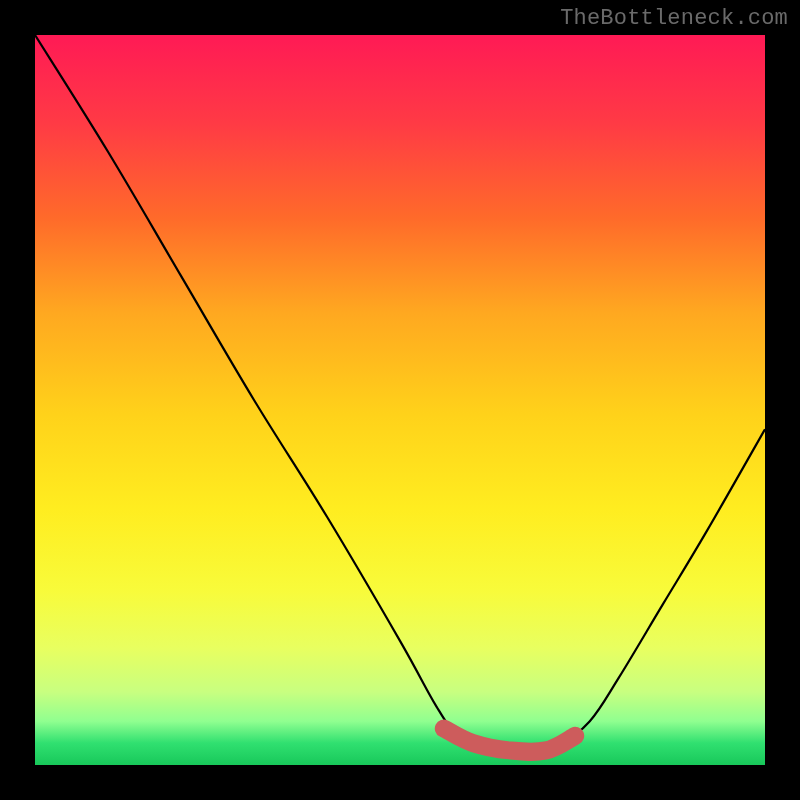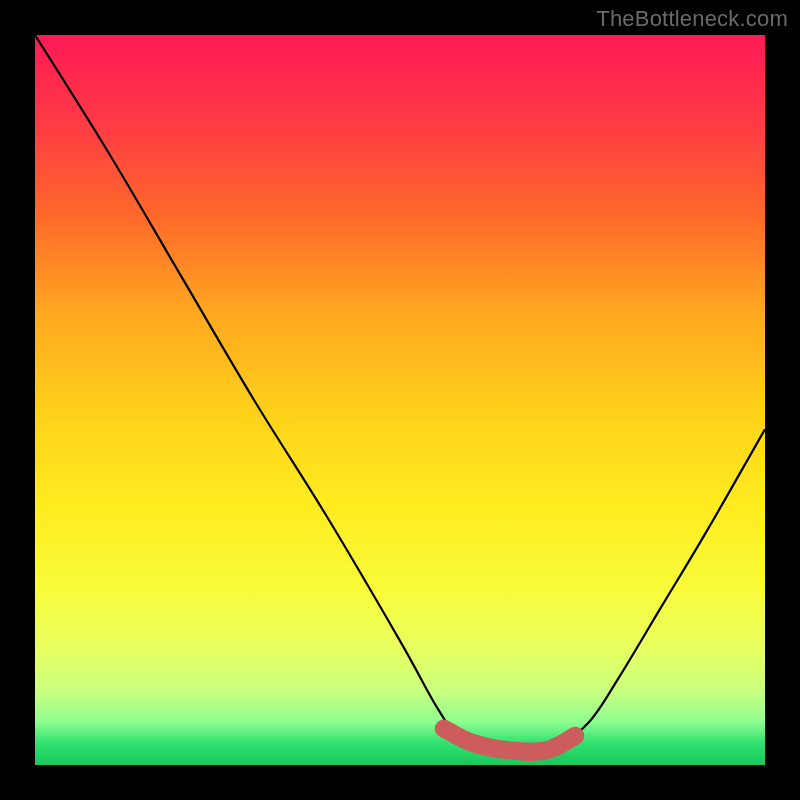--- a/index.html
+++ b/index.html
@@ -11,20 +11,21 @@
     overflow: hidden;
     font-family: Arial, Helvetica, sans-serif;
   }
   .frame {
     position: absolute;
     left: 0;
     top: 0;
     width: 800px;
     height: 800px;
     background: #000;
+    font-family: Liberation Mono, monospace;
   }
   .plot {
     position: absolute;
     left: 35px;
     top: 35px;
     width: 730px;
     height: 730px;
     
     background: linear-gradient(
       to bottom,

